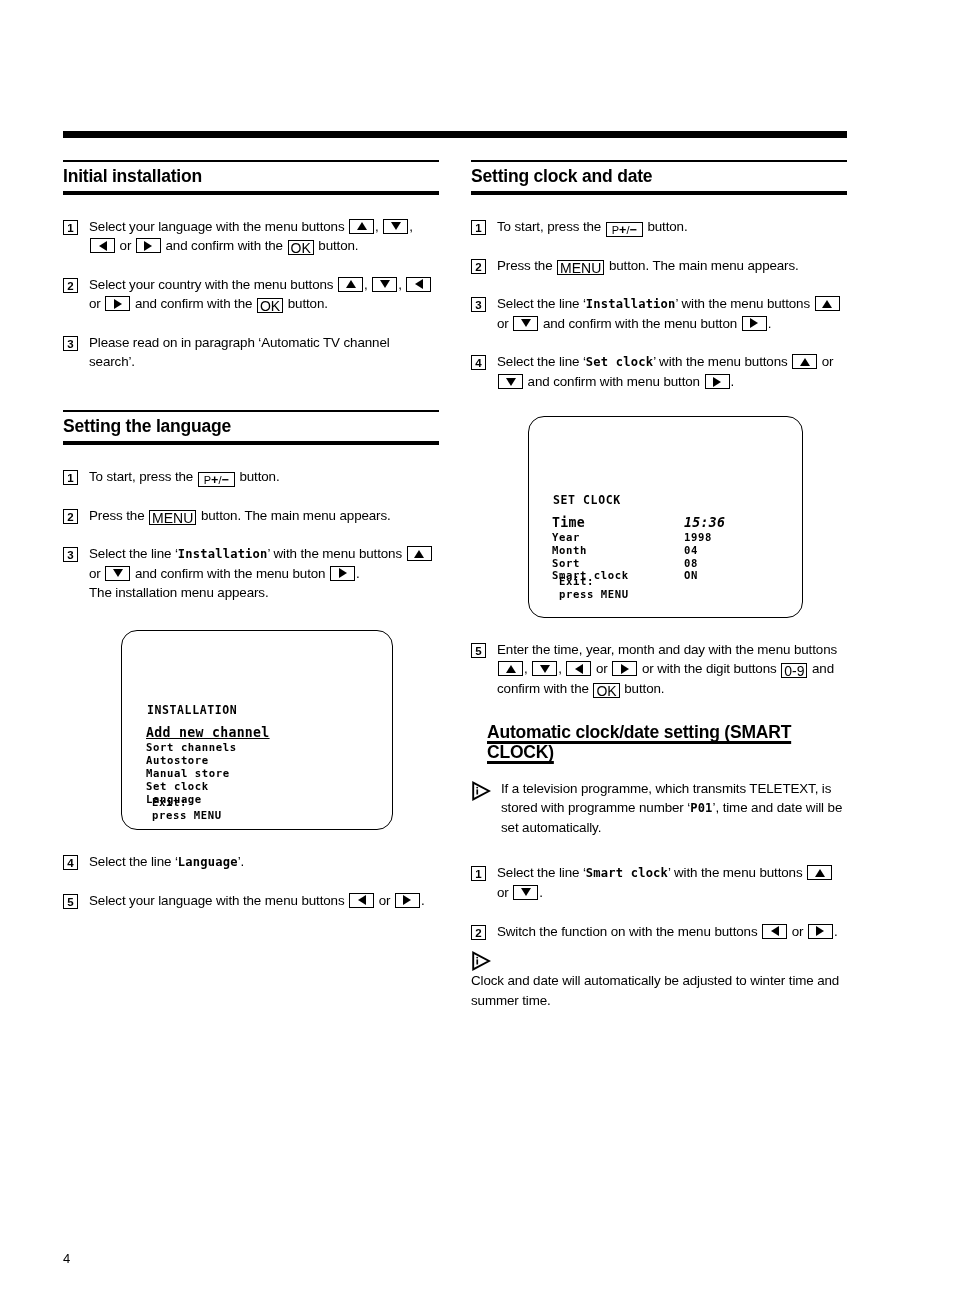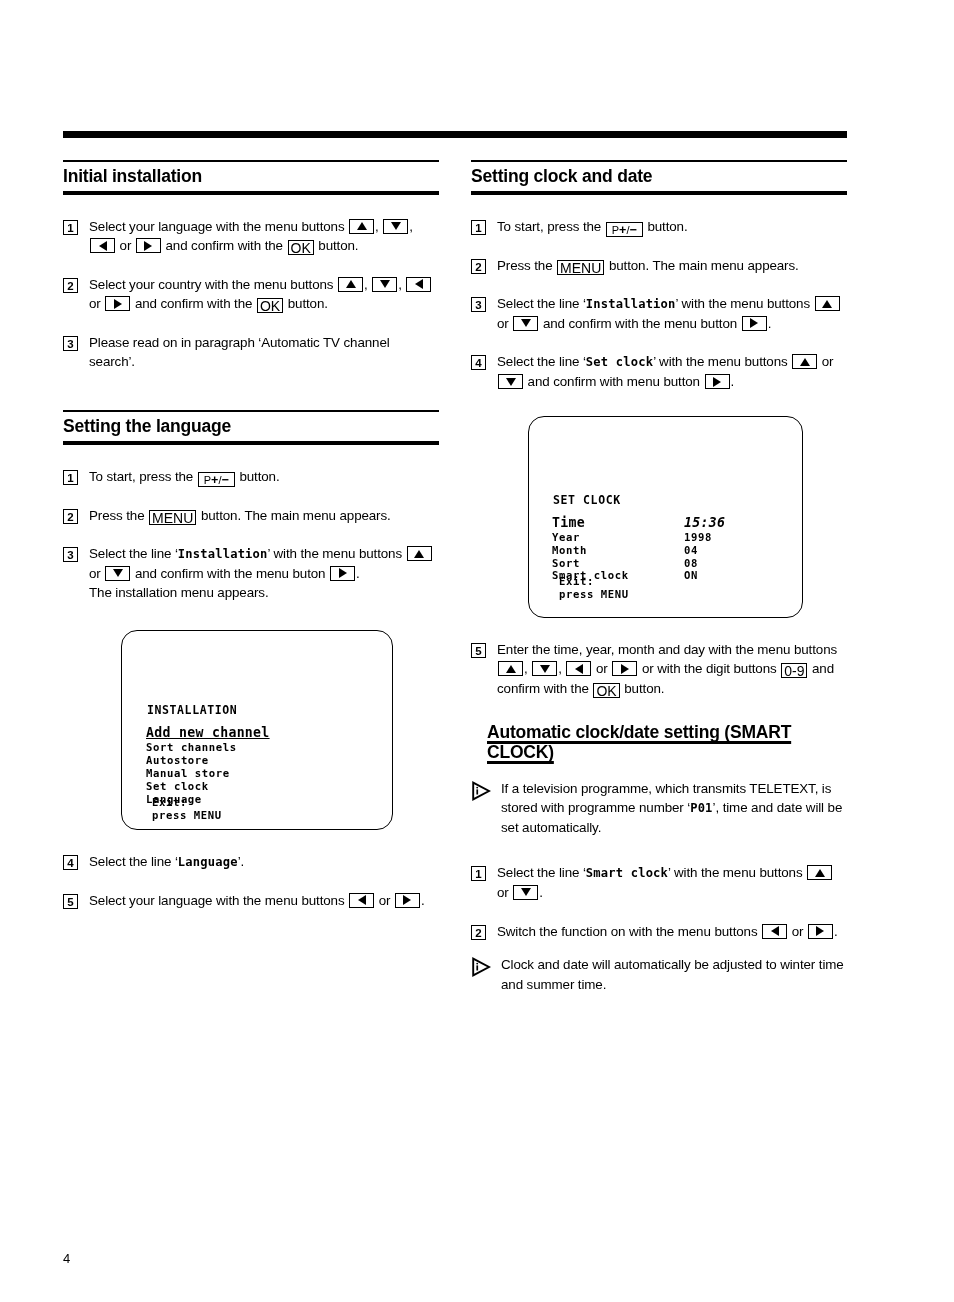--- a/index.html
+++ b/index.html
@@ -351,21 +351,21 @@
             <div class="step" style="margin-top: 26px;">
               <div class="num">1</div>
               <div class="body-text"><span>Select the line ‘</span><span class="mono">Smart clock</span><span>’ with the menu buttons </span><span class="key key-arrow ar-up"><i></i></span><span> or </span><span class="key key-arrow ar-down"><i></i></span><span>.</span></div>
             </div>
             <div class="step">
               <div class="num">2</div>
               <div class="body-text"><span>Switch the function on with the menu buttons </span><span class="key key-arrow ar-left"><i></i></span><span> or </span><span class="key key-arrow ar-right"><i></i></span><span>.</span></div>
             </div>
           </div>
         <div class="steps">
-            <div class="step" style="margin-top: 14px;">
+            <div class="step" style="margin-top: 8px; flex-direction: column;">
               <span class="info-tri"><svg viewBox="0 0 20 20" width="20" height="20">
                   <path d="M2.2 1.6 L18 10 L2.2 18.4 Z" fill="none" stroke="#000" stroke-width="1.9" stroke-linejoin="miter"></path>
                   <circle cx="6.2" cy="6.6" r="0.95" fill="#000"></circle>
                   <rect x="5.4" y="8.4" width="1.7" height="5.1" fill="#000"></rect>
                 </svg></span>
               <div class="body-text"><span>Clock and date will automatically be adjusted to winter time and summer time.</span></div>
             </div>
           </div>
       </div>
 

